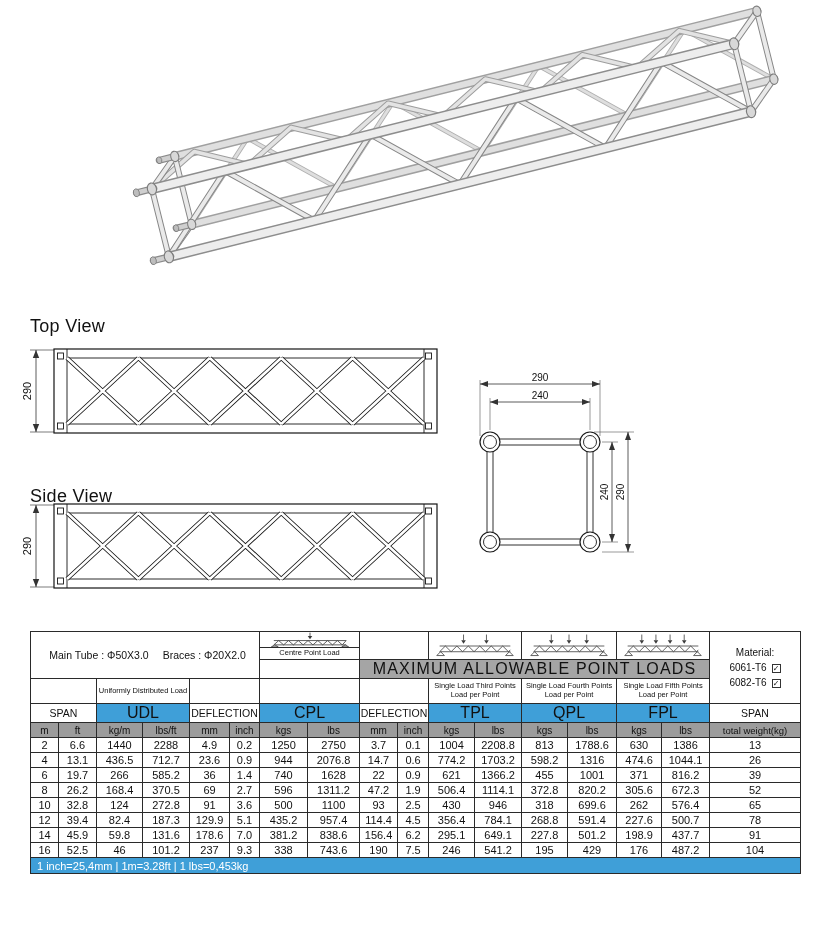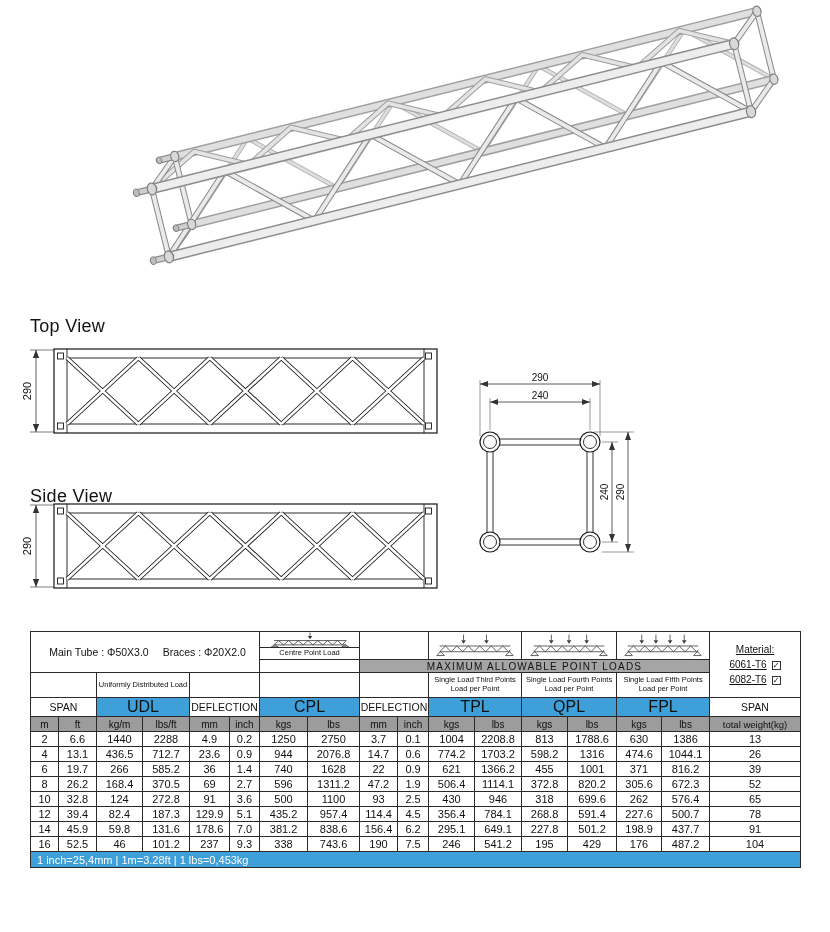--- a/index.html
+++ b/index.html
@@ -51,22 +51,22 @@
   .title-bar { height:25px; background:var(--title-blue,#2e74b6); color:#fff; display:flex; align-items:center; gap:7px; padding-left:7px; font-size:13px; }
   table.loading { border-collapse:collapse; table-layout:fixed; width:770px; }
   table.loading th, table.loading td { border:1px solid #2a2a2a; text-align:center; vertical-align:middle; overflow:hidden; font-weight:normal; color:#111; }
   .r1 { height:16px;margin-left:20px; } .r2 { height:12px; } .r3 { height:13px; } .r4 { height:25px; } .r5 { height:17px; }
   .spec-cell { font-size:10.5px; text-align:left; padding-left:5px; }
   .spec-cell .gap { display:inline-block; width:14px; }
   .icon-cell svg { display:block; margin:0 auto; }
   .ld { stroke:#4a4a4a; stroke-width:.9; fill:none; }
   .lda { fill:#3a3a3a; }
   .desc-cell { font-size:7.5px; line-height:1.15; padding:1px; }
-  .max-bar { background:var(--bar-gray,#a5a5a5); color:#fff; font-size:10px; font-weight:bold; letter-spacing:1.2px;margin-top:40px; }
-  .material-cell { font-size:10px; text-align:left; padding:8px 3px; line-height:1.5;text-decoration:underline; }
+  .max-bar { background:var(--bar-gray,#a5a5a5); color:#fff; font-size:16px; font-weight:bold; letter-spacing:1.2px;margin-top:40px; }
+  .material-cell { font-size:10px; text-align:left; padding:8px 3px; line-height:1.5; }
   .cb { display:inline-block; width:9px; height:9px; border:1px solid #333; font-size:8px; line-height:8px; margin-left:5px; text-align:center; vertical-align:middle; }
   .group-plain { font-size:10.5px; }
   .group-blue { background:var(--header-blue,#3f9fd8); color:#fff; font-weight:bold; font-size:16px; }
   .unit { background:var(--unit-gray,#9c9c9c); color:#fff; font-size:10px; height:15px; line-height:13px; }
   .unit:last-child { font-size:9.5px; }
   .datacell { font-size:11px; height:15px; line-height:14px; }
   tfoot td.footer-cell { background:var(--header-blue,#3f9fd8); color:#fff; text-align:left; font-size:11px; height:16px; padding-left:6px; }
 </style>
 </head>
 <body>

